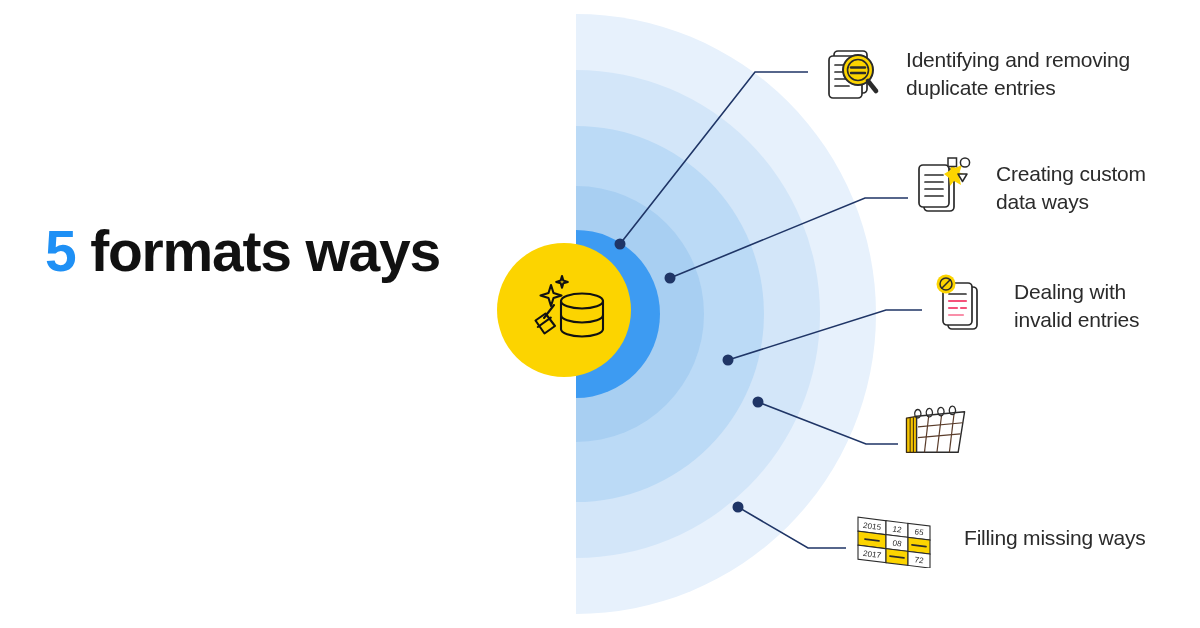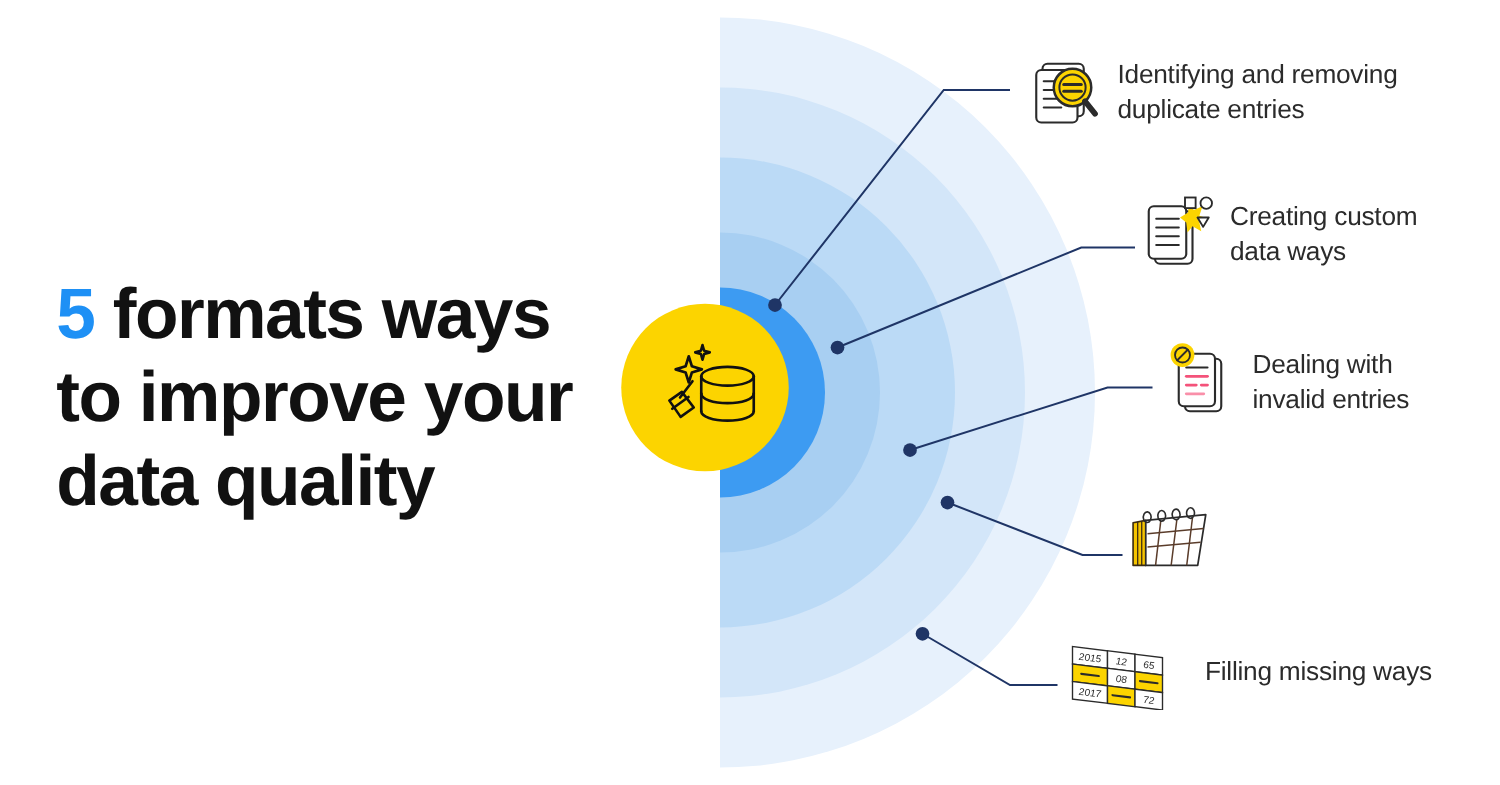--- a/index.html
+++ b/index.html
@@ -74,21 +74,21 @@
     width: 1200px;
     height: 628px;
     pointer-events: none;
   }
 
   
   .item {
     position: absolute;
     display: flex;
     align-items: center;
-    gap: 4px;
+    gap: 16px;
   }
   .item-icon {
     flex: 0 0 auto;
     width: 72px;
     height: 72px;
     display: flex;
     align-items: center;
     justify-content: center;
   }
   .item-label {
@@ -117,22 +117,21 @@
   <div class="rings-wrap">
     <div class="ring" style="width:300px;height:600px;background:#E7F1FC;"></div>
     <div class="ring" style="width:244px;height:488px;background:#D3E6F9;"></div>
     <div class="ring" style="width:188px;height:376px;background:#BBDAF6;"></div>
     <div class="ring" style="width:128px;height:256px;background:#A8CFF2;"></div>
     <div class="ring" style="width:84px;height:168px;background:#3D9BF2;"></div>
   </div>
 
   <div class="headline">
     <span class="num">5</span><span> formats ways</span><br>
-    <span>to improve your</span><br>
-    <span>data quality</span>
+    <br>
   </div>
 
   <div class="center-badge">
     <svg width="84" height="84" viewBox="0 0 84 84">
       <g fill="none" stroke="#111111" stroke-width="2.1" stroke-linejoin="round" stroke-linecap="round">
 
         <path d="M29 17 L31.5 25 L39.5 27.5 L31.5 30 L29 38 L26.5 30 L18.5 27.5 L26.5 25 Z"></path>
         <path d="M40 8 L41.3 12.6 L45.8 13.9 L41.3 15.2 L40 19.8 L38.7 15.2 L34.2 13.9 L38.7 12.6 Z"></path>
 
         <path d="M32 37 L22 50"></path>

